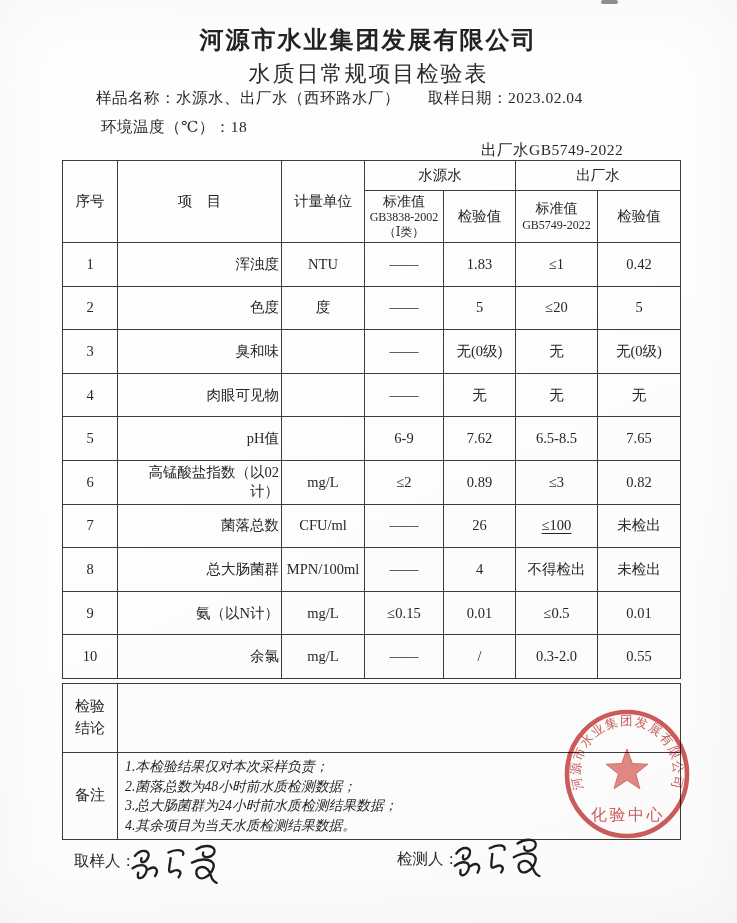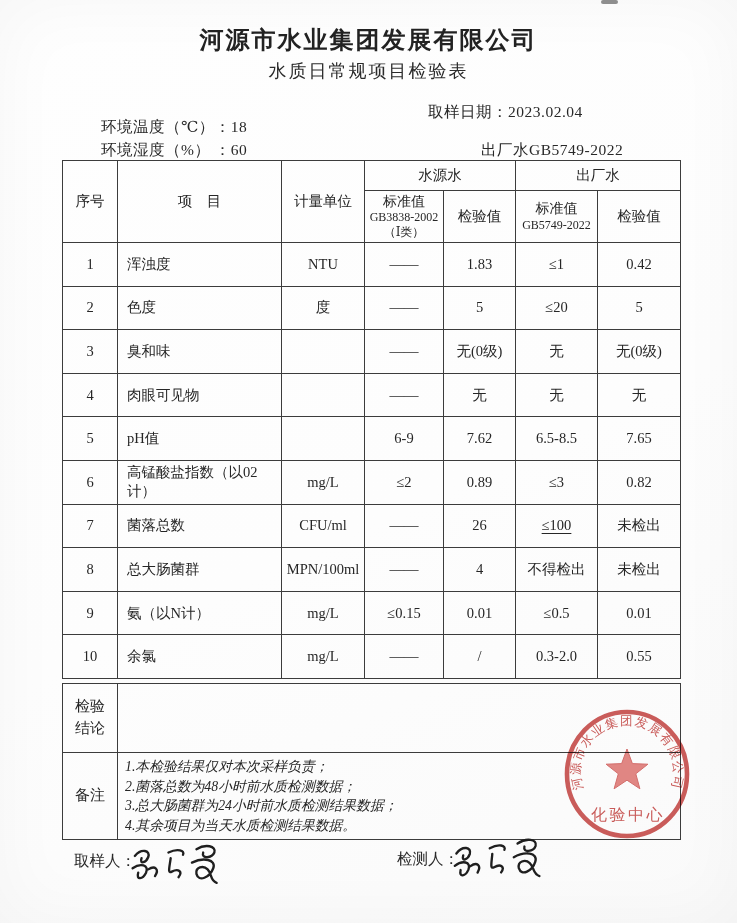--- a/index.html
+++ b/index.html
@@ -15,43 +15,43 @@
     box-shadow:inset 0 0 70px rgba(0,0,0,0.035);
   }
   .speck{position:absolute;left:601px;top:0;width:17px;height:4px;background:#555;opacity:.65;border-radius:2px;}
   .company{
     position:absolute;top:24px;left:0;width:100%;margin:0;
     text-align:center;font-size:24px;font-weight:700;letter-spacing:2px;
     font-family:"Liberation Sans","DejaVu Sans",sans-serif;color:#222;
   }
   .doc-title{
     position:absolute;top:59px;left:0;width:100%;margin:0;
-    text-align:center;font-size:18px;font-weight:400;letter-spacing:2px;color:#2b2b2b;
+    text-align:center;font-size:22px;font-weight:400;letter-spacing:2px;color:#2b2b2b;
   }
   .info{position:absolute;font-size:15.5px;color:#282828;letter-spacing:.5px;white-space:nowrap;}
   .i-l1{top:88px;left:96px;}
-  .i-date{top:102px;left:428px;}
+  .i-date{top:88px;left:428px;}
   .i-l2{top:117px;left:101px;}
   .i-std1{top:114px;left:404px;}
   .i-l3{top:140px;left:101px;}
   .i-std2{top:140px;left:481px;}
 
   table{border-collapse:collapse;table-layout:fixed;background:transparent;}
   .t-main{position:absolute;left:62px;top:160px;width:618px;}
   .t-foot{position:absolute;left:62px;top:683px;width:618px;}
   td,th{
     border:1.6px solid #3c3c3c;
     font-weight:400;font-size:14.5px;color:#262626;
     text-align:center;vertical-align:middle;
     padding:0 2px;overflow:hidden;
   }
   .t-main .hr1{height:30px;}
   .t-main .hr2{height:52px;}
   .t-main .dr{height:43.6px;}
-  .col-item{text-align:left;padding-left:9px;}
+  .col-item{text-align:right;padding-left:9px;}
   .gb{font-size:12px;line-height:1.25;}
   .gb .big{font-size:14px;}
   .u{text-decoration:underline;text-underline-offset:3px;}
   .lbl{white-space:pre-line;line-height:1.45;font-size:15px;}
   .r-conc{height:69px;}
   .r-note{height:84px;}
   .notes{text-align:left;font-size:13.8px;line-height:1.42;padding:4px 4px 4px 7px;font-style:italic;}
   .notes div{white-space:nowrap;}
 
   .sig{position:absolute;font-size:15.5px;white-space:nowrap;color:#282828;}
@@ -69,23 +69,23 @@
 </head>
 <body>
 
 <div class="sheet">
 
   <div class="speck"></div>
 
   <h1 class="company">河源市水业集团发展有限公司</h1>
   <h2 class="doc-title">水质日常规项目检验表</h2>
 
+  <div class="info i-l1"><span>样品名称：</span><span>水源水、出厂水（西环路水厂）</span></div>
   <div class="info i-date"><span>取样日期：</span><span>2023.02.04</span></div>
   <div class="info i-l2"><span>环境温度（℃）：</span><span>18</span></div>
-  <div class="info i-l3"><span>环境湿度（%） ：</span><span>60</span></div>
   <div class="info i-std2">出厂水GB5749-2022</div>
 
   <table class="t-main">
     <colgroup>
       <col style="width:55px">
         <col style="width:164px">
         <col style="width:83px">
       <col style="width:79px">
         <col style="width:72px">
         <col style="width:82px">

